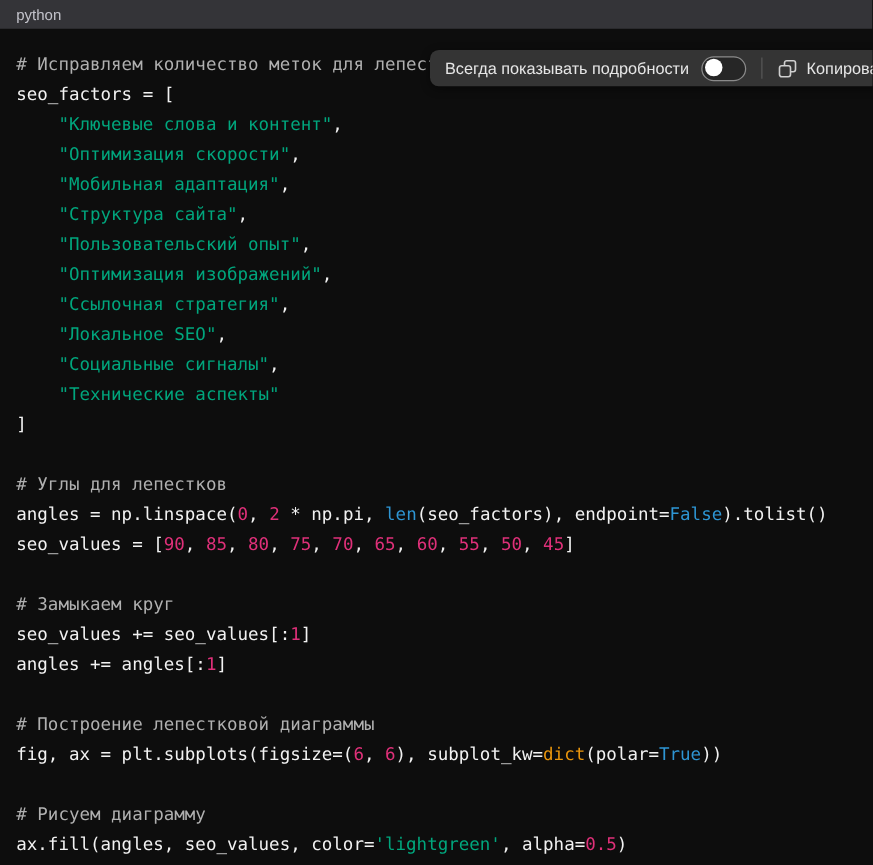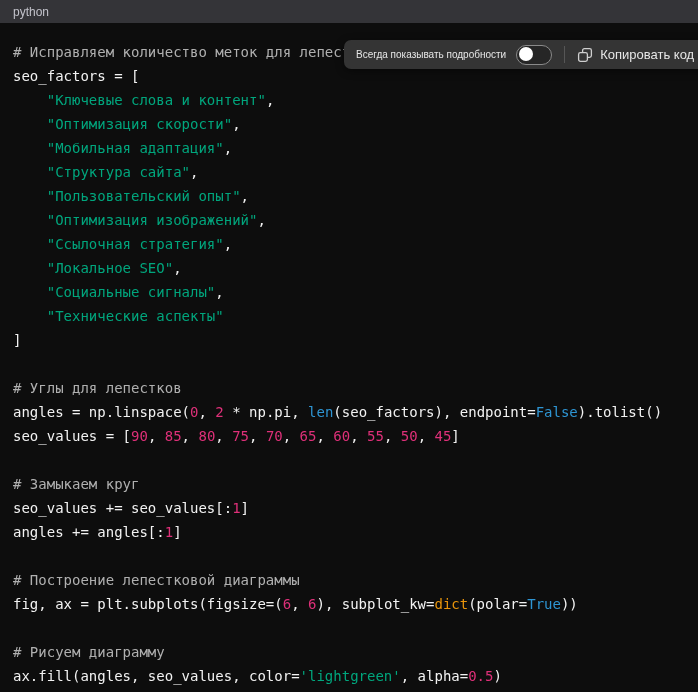--- a/index.html
+++ b/index.html
@@ -42,21 +42,21 @@
     width: 384px; height: 29px;
     background: #343434;
     border-radius: 7px;
     box-shadow: 0 2px 8px rgba(0,0,0,0.45);
     display: flex;
     align-items: center;
     padding: 0 12px;
     white-space: nowrap;
   }
   .toolbar-label {
-    font-size: 10px;
+    font-size: 13px;
     color: #e6e6e6;
   }
   .toggle {
     margin-left: 10px;
     width: 36px; height: 20px;
     border: 1.5px solid #8a8a8a;
     border-radius: 11px;
     background: #262626;
     position: relative;
     cursor: pointer;

